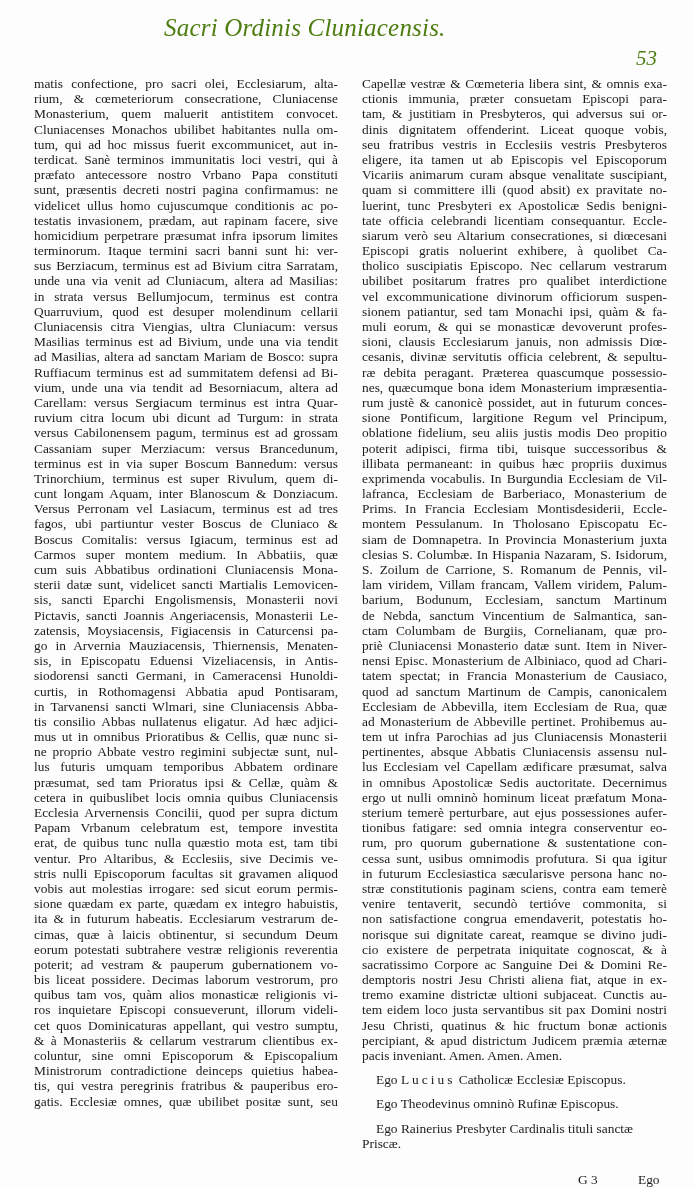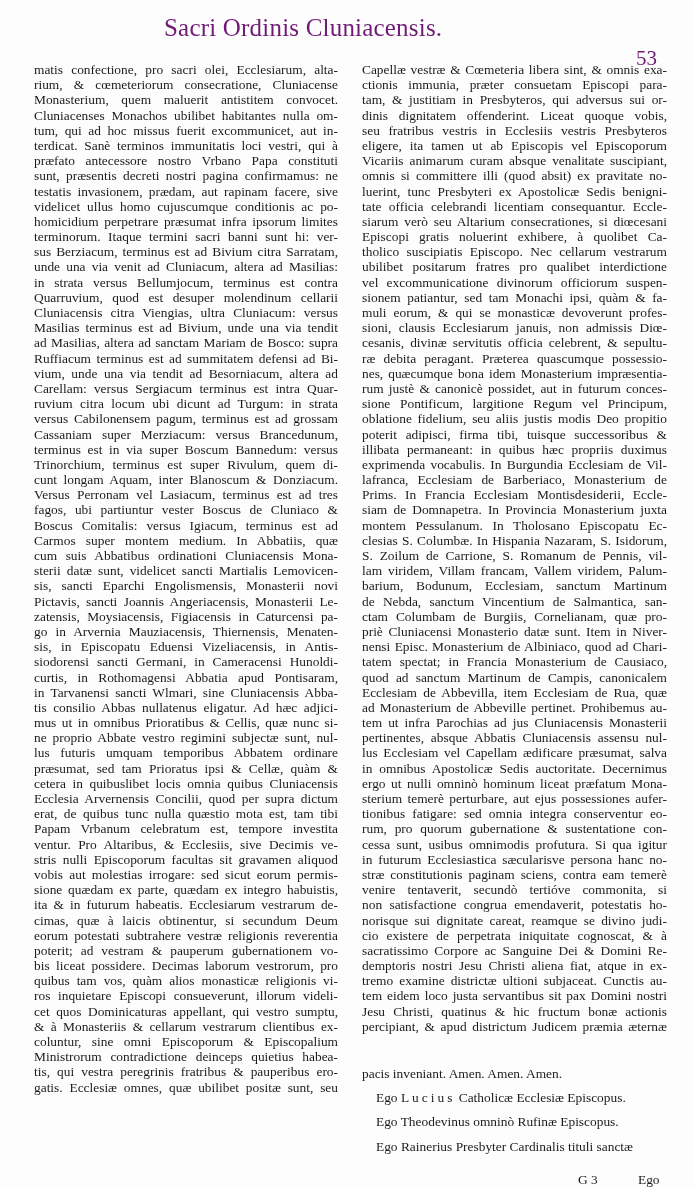--- a/index.html
+++ b/index.html
@@ -1,39 +1,39 @@
 <!DOCTYPE html>
 <html><head>
 <meta charset="utf-8">
 <style>
   html, body { margin: 0; padding: 0; background: #ffffff; }
   body { width: 694px; height: 1189px; position: relative; overflow: hidden; }
   .page { position: absolute; left: 0; top: 0; width: 694px; height: 1189px; background: #fdfdfd; }
   .running-head {
     position: absolute; top: 6px; left: 0; width: 694px; height: 44px;
-    font-family: "DejaVu Serif", serif; color: #701a75;
+    font-family: "DejaVu Serif", serif; color: #4d7c0f; font-style: italic;
   }
   .running-title {
     position: absolute; left: 164px; top: 8px; font-size: 25px; letter-spacing: 0.2px;
     font-family: "Liberation Serif", serif;
   }
   .page-number {
     position: absolute; left: 636px; top: 12px; font-size: 21px;
     font-family: "Liberation Serif", serif;
     margin-top: 28px;
   }
   .column {
-    position: absolute; top: 62px;
+    position: absolute; top: 76px;
     font-family: "Liberation Serif", serif; font-size: 13.4px; color: #1b1b1b;
     line-height: 15.2px;
   }
   .col-left { left: 34px; width: 304px; }
   .col-right { left: 362px; width: 305px; }
   .line { display: block; white-space: nowrap; text-align: justify; text-align-last: justify; height: 15.2px; overflow: visible; }
-  .line.last { text-align-last: left; margin-top: 32px; }
+  .line.last { text-align-last: left; }
   .line.indent { padding-left: 14px; text-align-last: left; margin-top: 9px; }
   .sig-name { letter-spacing: 3px; }
   .footer {
     position: absolute; top: 1172px; left: 0; width: 694px; height: 16px;
     font-family: "Liberation Serif", serif; font-size: 13.4px; color: #1b1b1b;
   }
   .signature-mark { position: absolute; left: 578px; top: 0; }
   .catchword { position: absolute; left: 638px; top: 0; }
 </style>
 </head>
@@ -47,22 +47,22 @@
 
   <div class="column col-left" id="col-left">
       <span class="line">matis confectione, pro sacri olei, Ecclesiarum, alta-</span>
       <span class="line">rium, &amp; cœmeteriorum consecratione, Cluniacense</span>
       <span class="line">Monasterium, quem maluerit antistitem convocet.</span>
       <span class="line">Cluniacenses Monachos ubilibet habitantes nulla om-</span>
       <span class="line">tum, qui ad hoc missus fuerit excommunicet, aut in-</span>
       <span class="line">terdicat. Sanè terminos immunitatis loci vestri, qui à</span>
       <span class="line">præfato antecessore nostro Vrbano Papa constituti</span>
       <span class="line">sunt, præsentis decreti nostri pagina confirmamus: ne</span>
+      <span class="line">videlicet ullus homo cujuscumque conditionis ac po-</span>
       <span class="line">testatis invasionem, prædam, aut rapinam facere, sive</span>
-      <span class="line">videlicet ullus homo cujuscumque conditionis ac po-</span>
       <span class="line">homicidium perpetrare præsumat infra ipsorum limites</span>
       <span class="line">terminorum. Itaque termini sacri banni sunt hi: ver-</span>
       <span class="line">sus Berziacum, terminus est ad Bivium citra Sarratam,</span>
       <span class="line">unde una via venit ad Cluniacum, altera ad Masilias:</span>
       <span class="line">in strata versus Bellumjocum, terminus est contra</span>
       <span class="line">Quarruvium, quod est desuper molendinum cellarii</span>
       <span class="line">Cluniacensis citra Viengias, ultra Cluniacum: versus</span>
       <span class="line">Masilias terminus est ad Bivium, unde una via tendit</span>
       <span class="line">ad Masilias, altera ad sanctam Mariam de Bosco: supra</span>
       <span class="line">Ruffiacum terminus est ad summitatem defensi ad Bi-</span>
@@ -88,22 +88,22 @@
       <span class="line">siodorensi sancti Germani, in Cameracensi Hunoldi-</span>
       <span class="line">curtis, in Rothomagensi Abbatia apud Pontisaram,</span>
       <span class="line">in Tarvanensi sancti Wlmari, sine Cluniacensis Abba-</span>
       <span class="line">tis consilio Abbas nullatenus eligatur. Ad hæc adjici-</span>
       <span class="line">mus ut in omnibus Prioratibus &amp; Cellis, quæ nunc si-</span>
       <span class="line">ne proprio Abbate vestro regimini subjectæ sunt, nul-</span>
       <span class="line">lus futuris umquam temporibus Abbatem ordinare</span>
       <span class="line">præsumat, sed tam Prioratus ipsi &amp; Cellæ, quàm &amp;</span>
       <span class="line">cetera in quibuslibet locis omnia quibus Cluniacensis</span>
       <span class="line">Ecclesia Arvernensis Concilii, quod per supra dictum</span>
+      <span class="line">Papam Vrbanum celebratum est, tempore investita</span>
       <span class="line">erat, de quibus tunc nulla quæstio mota est, tam tibi</span>
-      <span class="line">Papam Vrbanum celebratum est, tempore investita</span>
       <span class="line">ventur. Pro Altaribus, &amp; Ecclesiis, sive Decimis ve-</span>
       <span class="line">stris nulli Episcoporum facultas sit gravamen aliquod</span>
       <span class="line">vobis aut molestias irrogare: sed sicut eorum permis-</span>
       <span class="line">sione quædam ex parte, quædam ex integro habuistis,</span>
       <span class="line">ita &amp; in futurum habeatis. Ecclesiarum vestrarum de-</span>
       <span class="line">cimas, quæ à laicis obtinentur, si secundum Deum</span>
       <span class="line">eorum potestati subtrahere vestræ religionis reverentia</span>
       <span class="line">poterit; ad vestram &amp; pauperum gubernationem vo-</span>
       <span class="line">bis liceat possidere. Decimas laborum vestrorum, pro</span>
       <span class="line">quibus tam vos, quàm alios monasticæ religionis vi-</span>
@@ -116,21 +116,21 @@
       <span class="line">gatis. Ecclesiæ omnes, quæ ubilibet positæ sunt, seu</span>
     </div>
   <div class="column col-right" id="col-right">
       <span class="line">Capellæ vestræ &amp; Cœmeteria libera sint, &amp; omnis exa-</span>
       <span class="line">ctionis immunia, præter consuetam Episcopi para-</span>
       <span class="line">tam, &amp; justitiam in Presbyteros, qui adversus sui or-</span>
       <span class="line">dinis dignitatem offenderint. Liceat quoque vobis,</span>
       <span class="line">seu fratribus vestris in Ecclesiis vestris Presbyteros</span>
       <span class="line">eligere, ita tamen ut ab Episcopis vel Episcoporum</span>
       <span class="line">Vicariis animarum curam absque venalitate suscipiant,</span>
-      <span class="line">omnis si committere illi (quod absit) ex pravitate no-</span>
+      <span class="line">quam si committere illi (quod absit) ex pravitate no-</span>
       <span class="line">luerint, tunc Presbyteri ex Apostolicæ Sedis benigni-</span>
       <span class="line">tate officia celebrandi licentiam consequantur. Eccle-</span>
       <span class="line">siarum verò seu Altarium consecrationes, si diœcesani</span>
       <span class="line">Episcopi gratis noluerint exhibere, à quolibet Ca-</span>
       <span class="line">tholico suscipiatis Episcopo. Nec cellarum vestrarum</span>
       <span class="line">ubilibet positarum fratres pro qualibet interdictione</span>
       <span class="line">vel excommunicatione divinorum officiorum suspen-</span>
       <span class="line">sionem patiantur, sed tam Monachi ipsi, quàm &amp; fa-</span>
       <span class="line">muli eorum, &amp; qui se monasticæ devoverunt profes-</span>
       <span class="line">sioni, clausis Ecclesiarum januis, non admissis Diœ-</span>
@@ -138,22 +138,22 @@
       <span class="line">ræ debita peragant. Præterea quascumque possessio-</span>
       <span class="line">nes, quæcumque bona idem Monasterium impræsentia-</span>
       <span class="line">rum justè &amp; canonicè possidet, aut in futurum conces-</span>
       <span class="line">sione Pontificum, largitione Regum vel Principum,</span>
       <span class="line">oblatione fidelium, seu aliis justis modis Deo propitio</span>
       <span class="line">poterit adipisci, firma tibi, tuisque successoribus &amp;</span>
       <span class="line">illibata permaneant: in quibus hæc propriis duximus</span>
       <span class="line">exprimenda vocabulis. In Burgundia Ecclesiam de Vil-</span>
       <span class="line">lafranca, Ecclesiam de Barberiaco, Monasterium de</span>
       <span class="line">Prims. In Francia Ecclesiam Montisdesiderii, Eccle-</span>
+      <span class="line">montem Pessulanum. In Tholosano Episcopatu Ec-</span>
       <span class="line">siam de Domnapetra. In Provincia Monasterium juxta</span>
-      <span class="line">montem Pessulanum. In Tholosano Episcopatu Ec-</span>
       <span class="line">clesias S. Columbæ. In Hispania Nazaram, S. Isidorum,</span>
       <span class="line">S. Zoilum de Carrione, S. Romanum de Pennis, vil-</span>
       <span class="line">lam viridem, Villam francam, Vallem viridem, Palum-</span>
       <span class="line">barium, Bodunum, Ecclesiam, sanctum Martinum</span>
       <span class="line">de Nebda, sanctum Vincentium de Salmantica, san-</span>
       <span class="line">ctam Columbam de Burgiis, Cornelianam, quæ pro-</span>
       <span class="line">priè Cluniacensi Monasterio datæ sunt. Item in Niver-</span>
       <span class="line">nensi Episc. Monasterium de Albiniaco, quod ad Chari-</span>
       <span class="line">tatem spectat; in Francia Monasterium de Causiaco,</span>
       <span class="line">quod ad sanctum Martinum de Campis, canonicalem</span>

